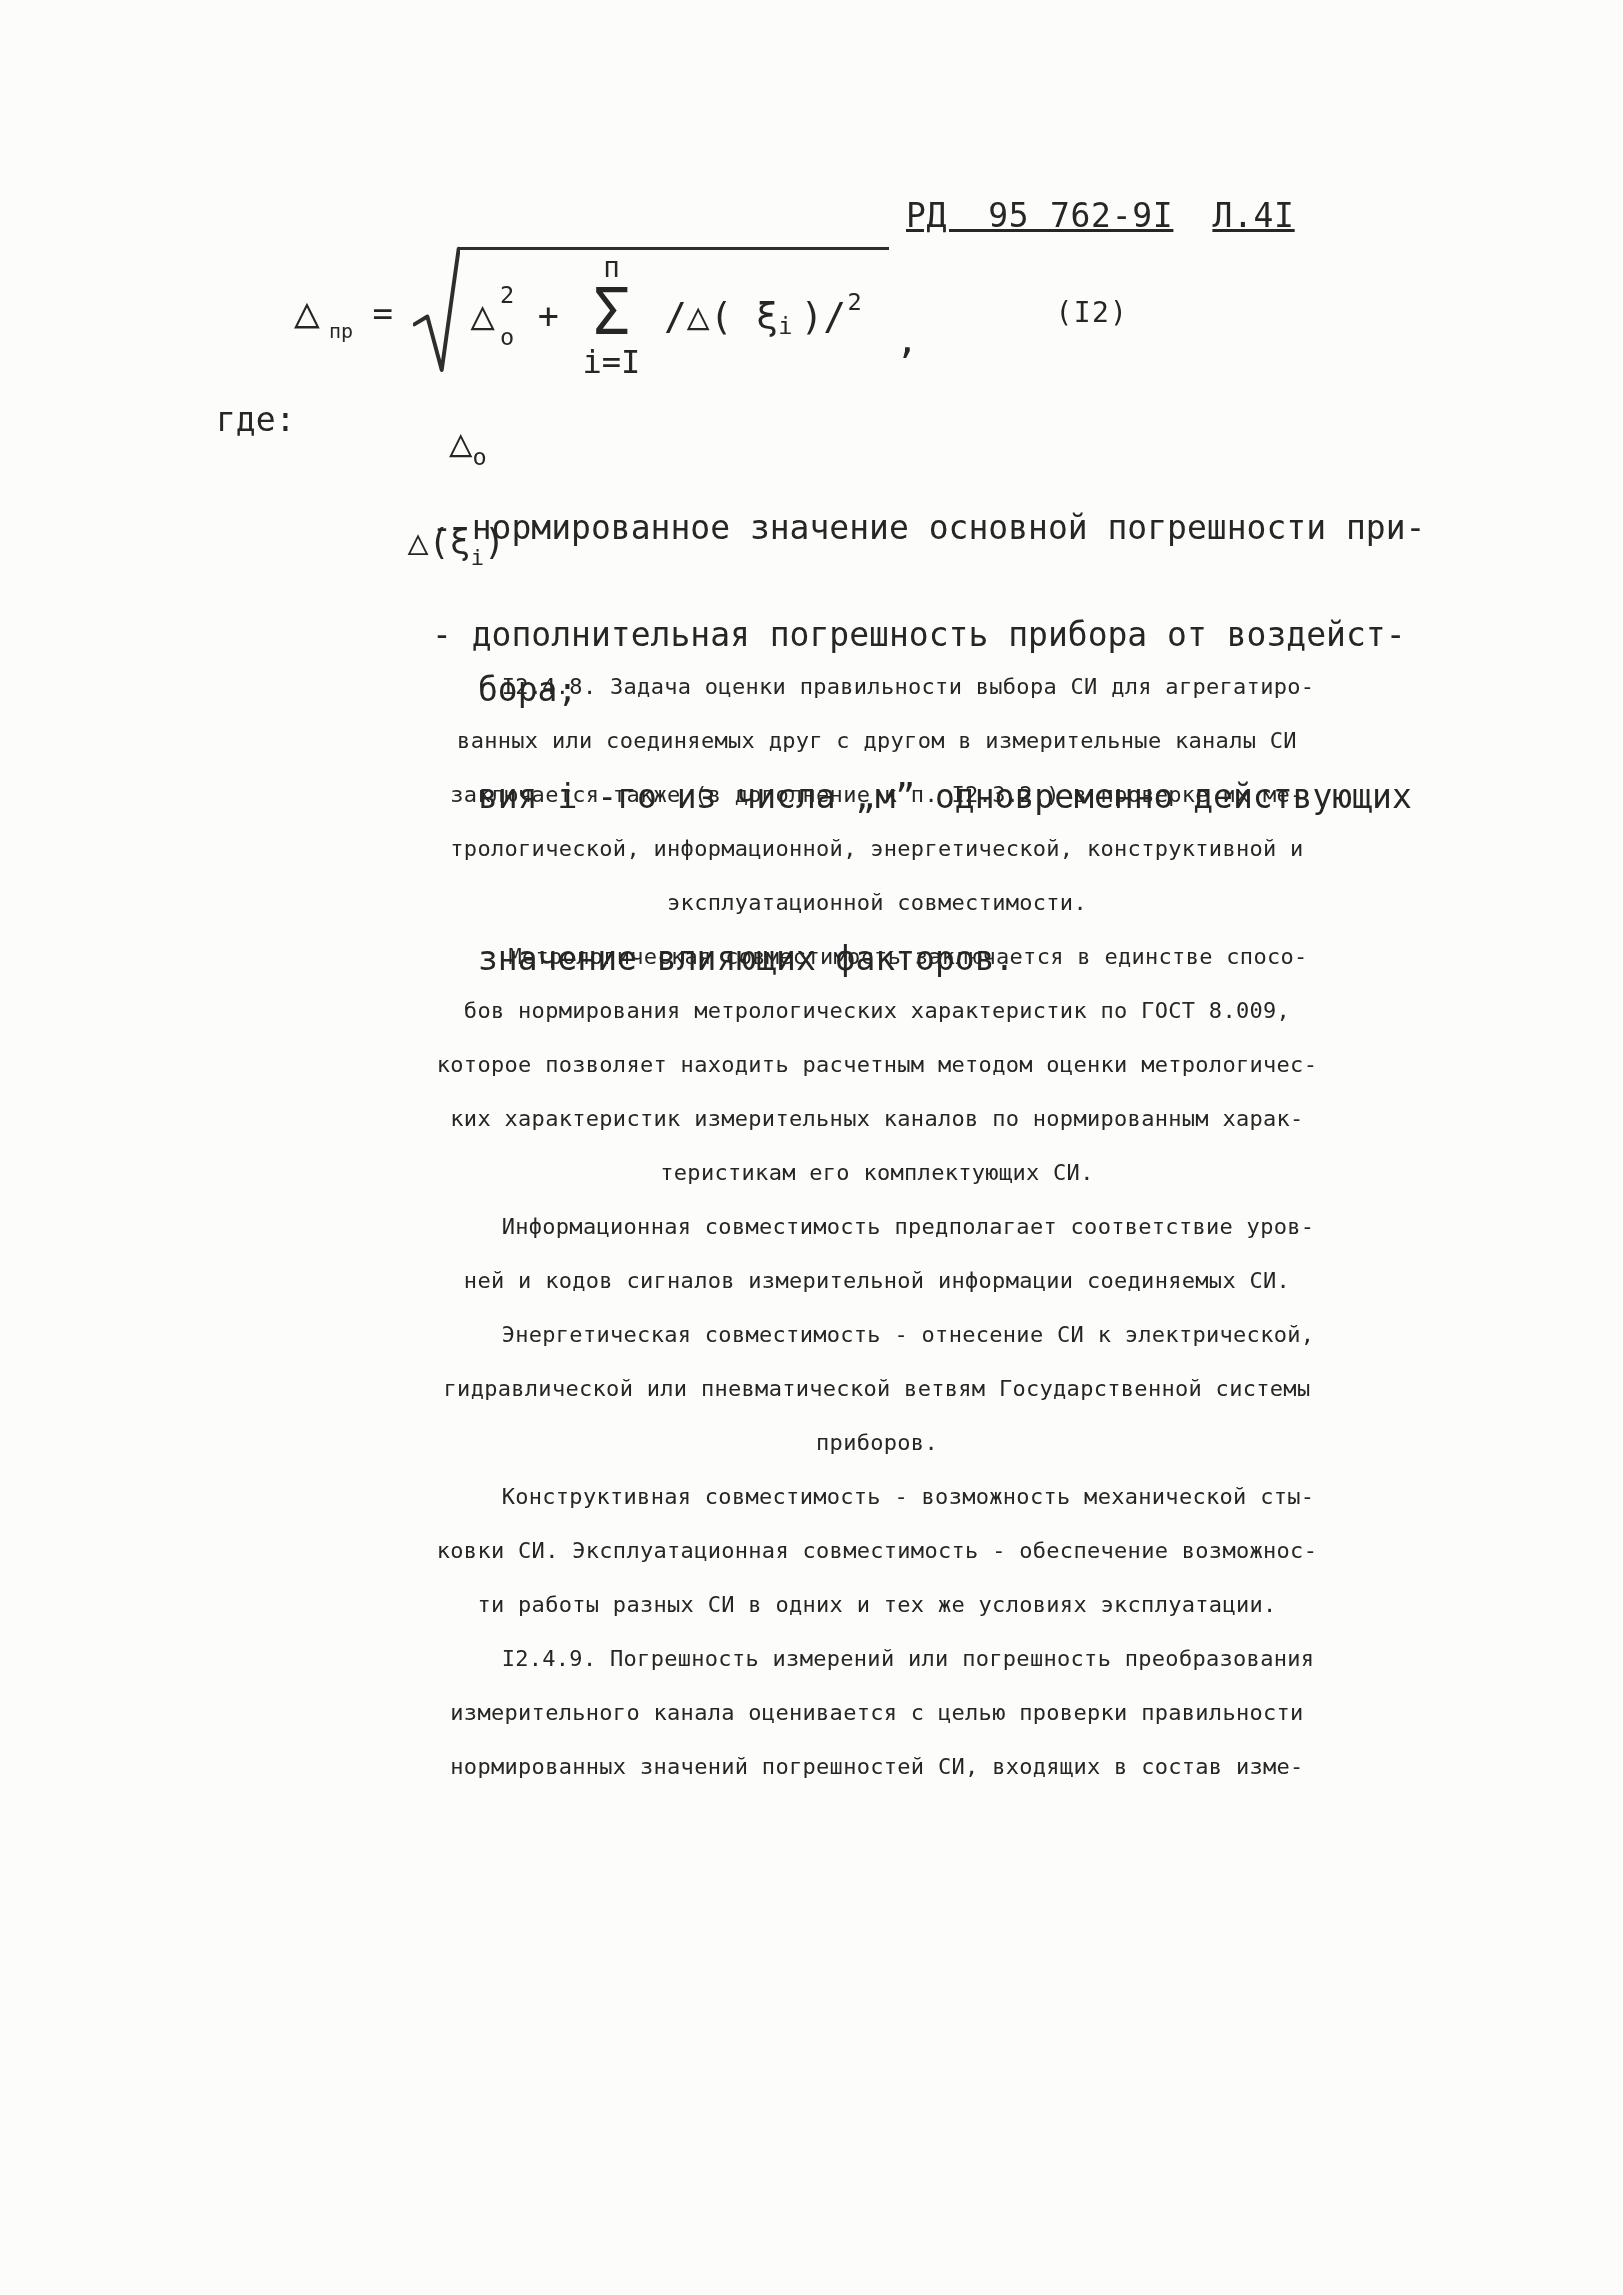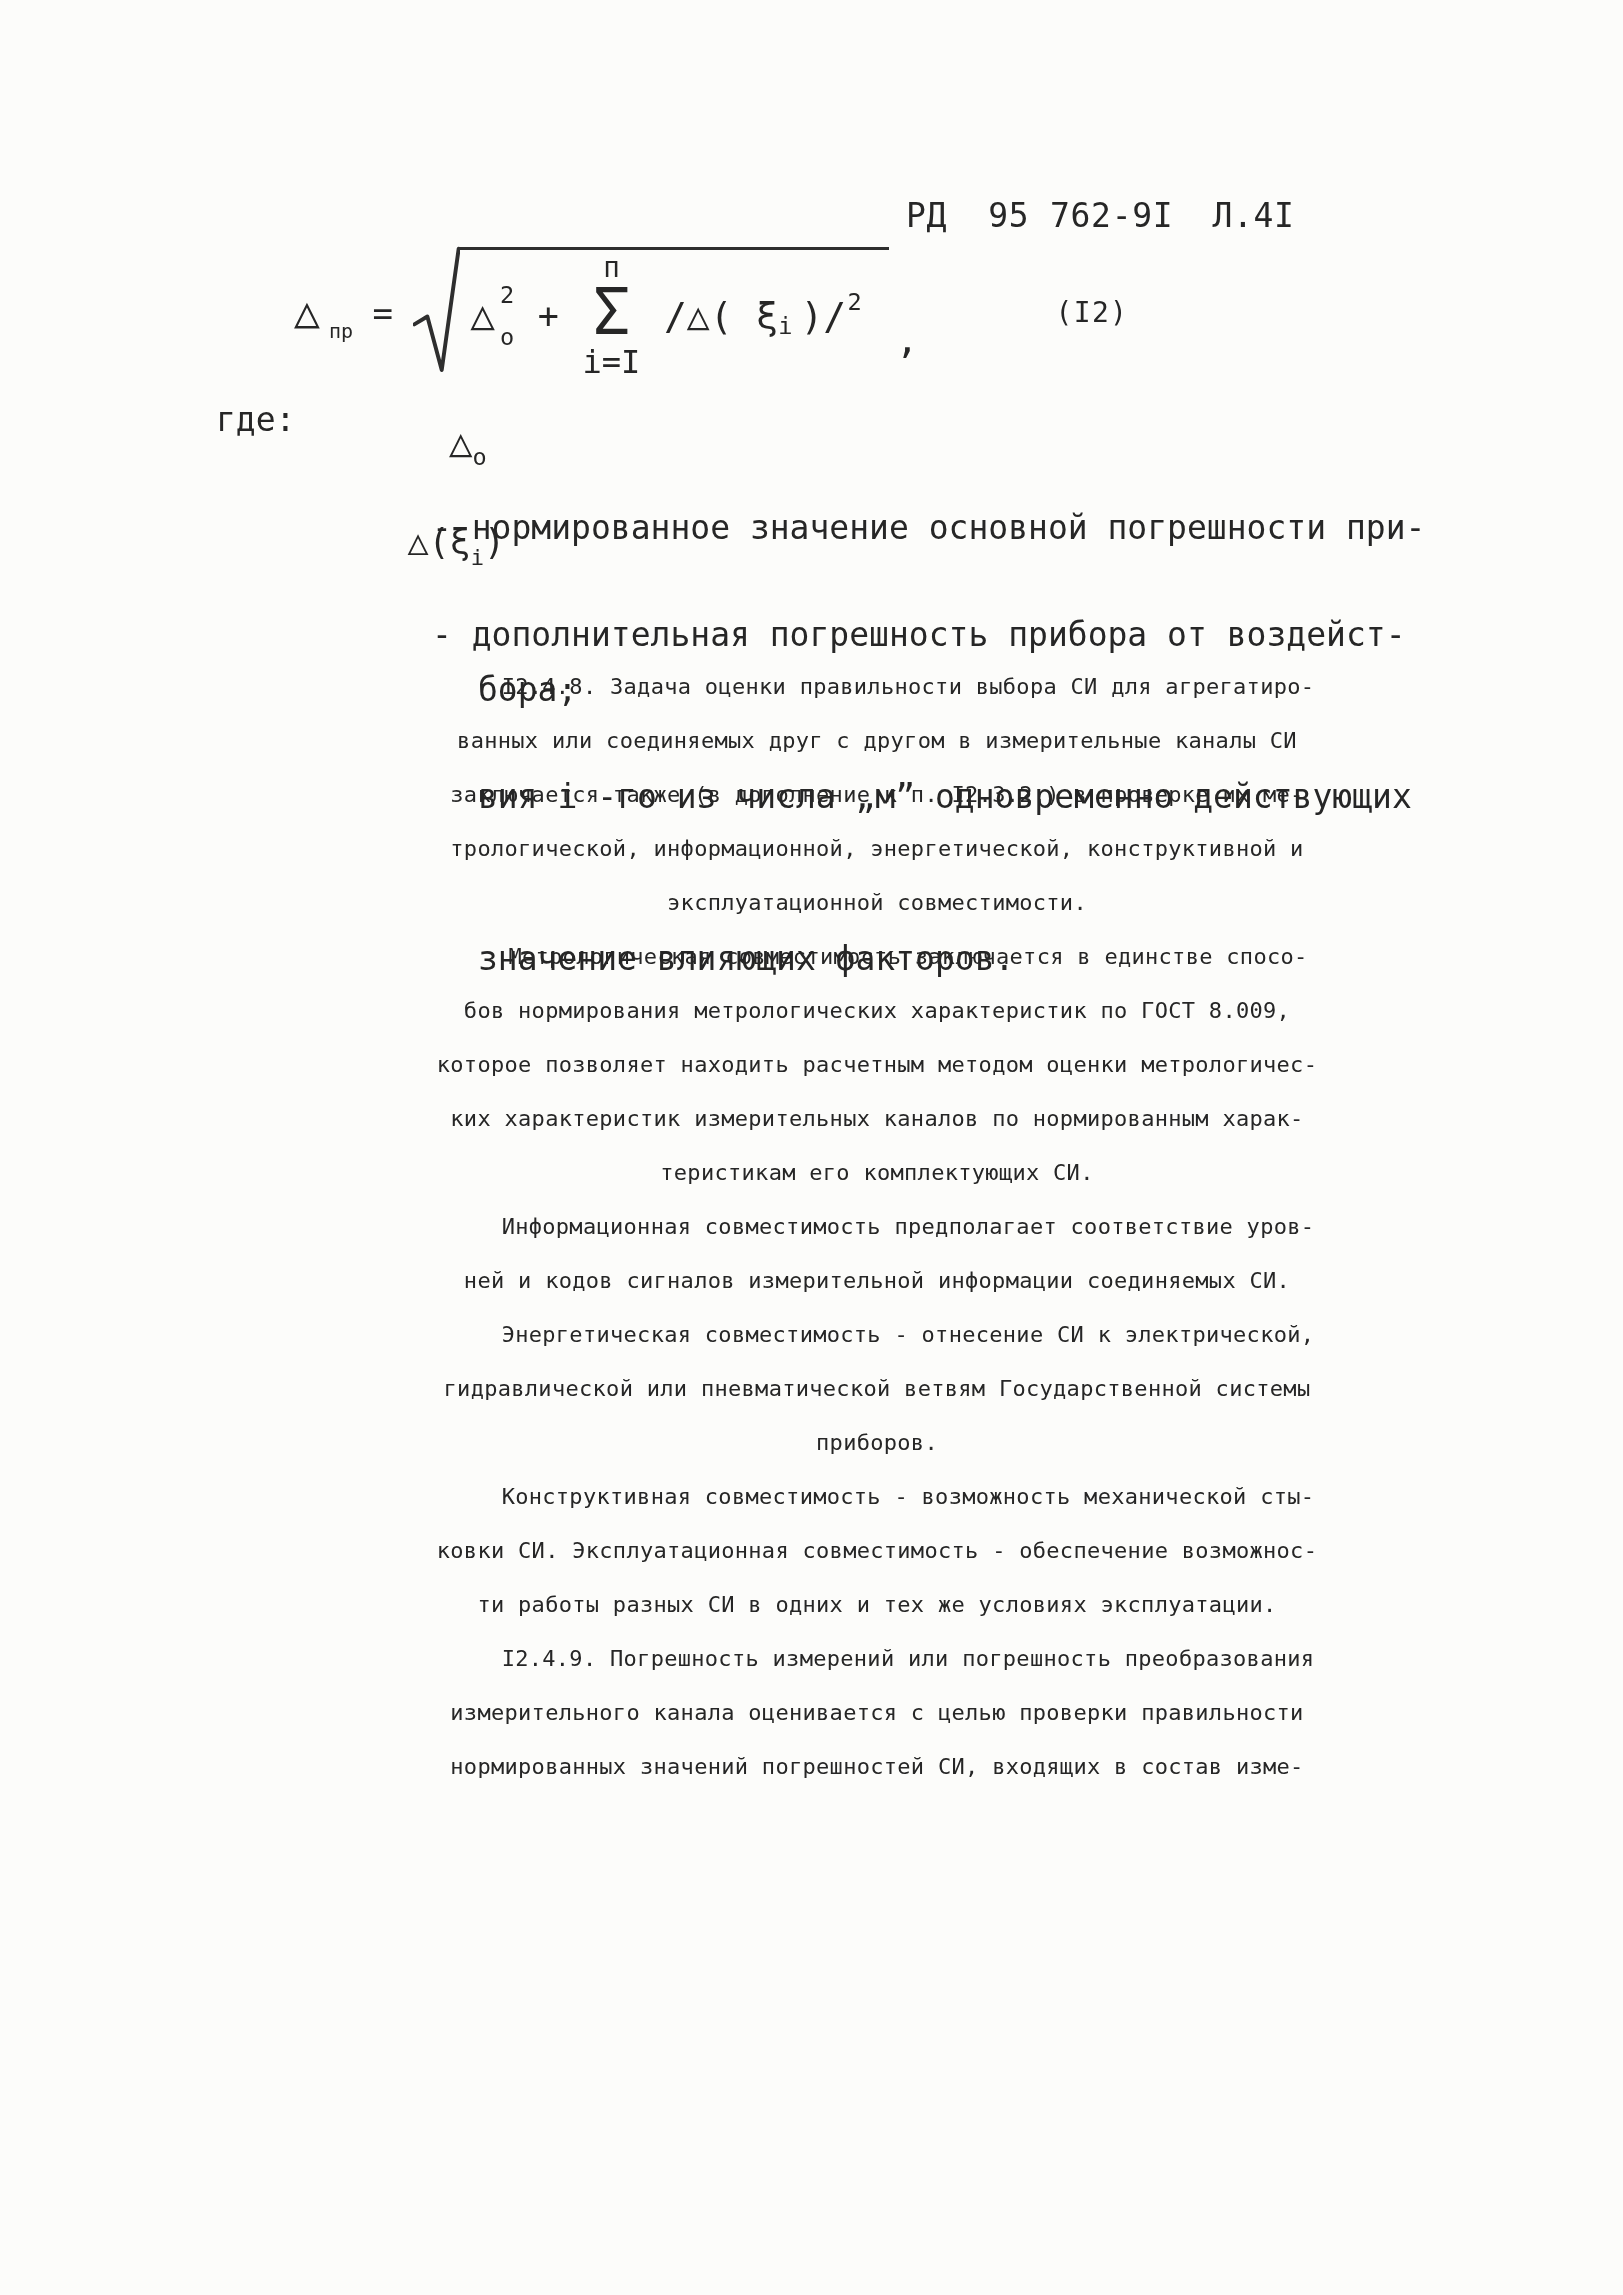--- a/index.html
+++ b/index.html
@@ -16,20 +16,21 @@
 
   
   .header {
     position: absolute;
     top: 196px;
     left: 906px;
     display: flex;
     font-size: 33px;
     letter-spacing: 0.7px;
     white-space: pre;
+    text-decoration: underline;
   }
   .header .page-ref { margin-left: 39px; }
 
   
   .formula {
     position: absolute;
     top: 247px;
     left: 294px;
     display: flex;
     align-items: center;

